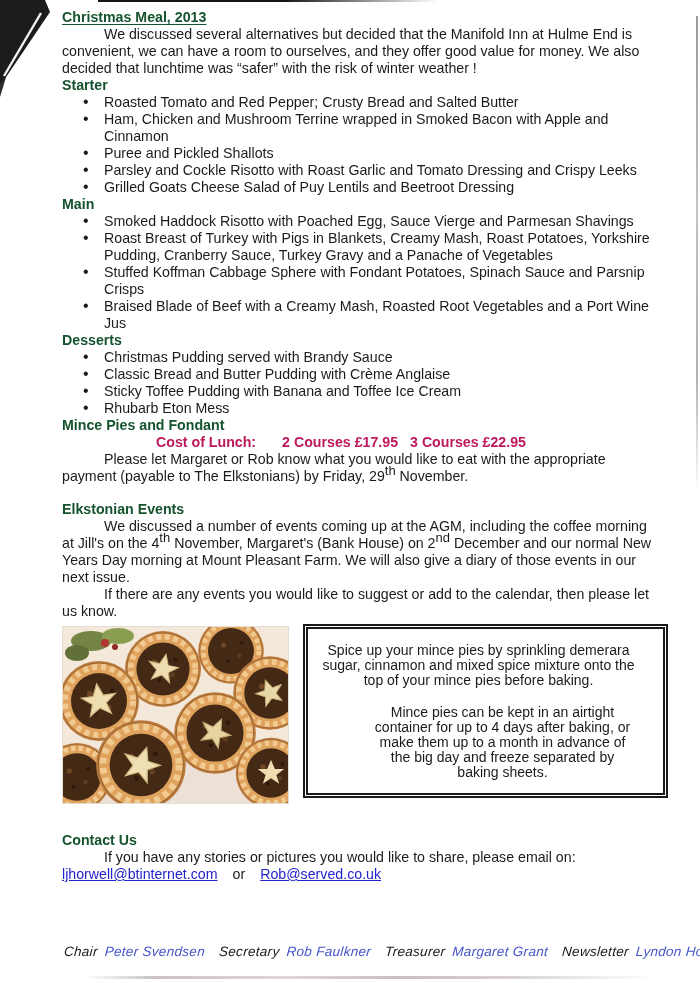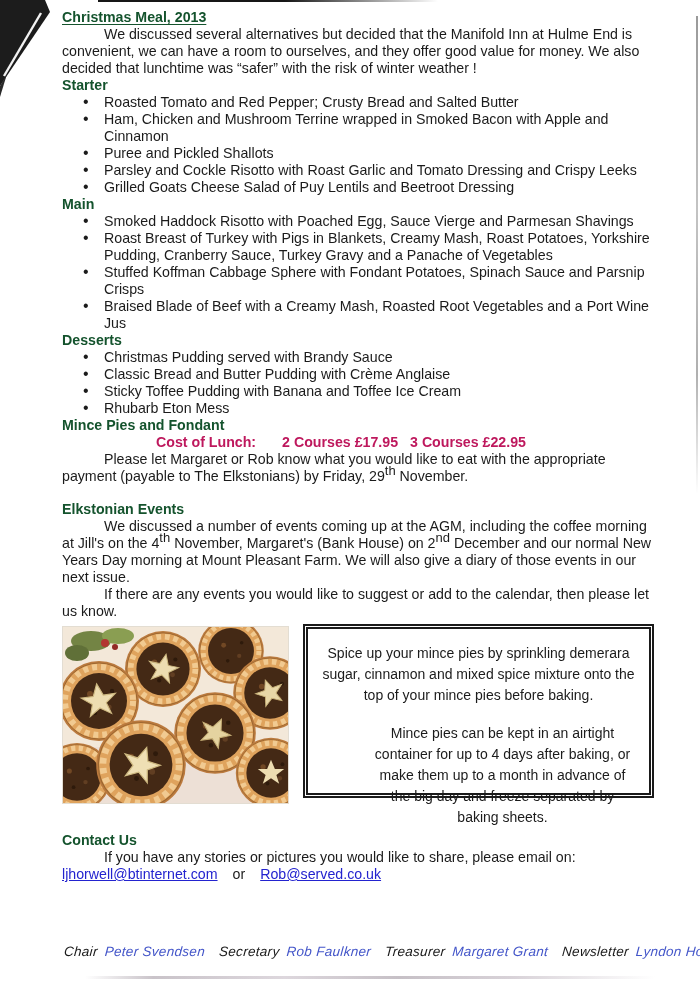--- a/index.html
+++ b/index.html
@@ -28,22 +28,22 @@
   li::before{content:"\2022";position:absolute;left:21px;top:-1px;font-size:16px;}
   sup{font-size:13px;line-height:0;vertical-align:super;}
   .cost-line{margin-left:94px;font-weight:bold;color:#be185d;}
   .cost-label{margin-right:26px;}
   .cost-opt2{margin-left:12px;}
   .gap{height:16px;}
   
   .figure-row{position:relative;height:186px;margin-top:4px;}
   .pies-photo{position:absolute;left:0;top:2px;width:225px;height:176px;border:1px solid #e3ddd2;}
   .tip-box{position:absolute;left:241px;top:0;width:313px;height:150px;
-    border:5px double #1a1a1a;padding:14px 14px 0 14px;text-align:center;
-    font-size:14px;line-height:21px;color:#1b1b1b;}
+    border:5px double #1a1a1a;padding:14px 28px 0 14px;text-align:center;
+    font-size:14px;line-height:15px;color:#1b1b1b;}
   .tip-box p + p{margin-top:17px;margin-left:48px;}
   
   .contact-heading{margin-top:22px;}
   .links-line a{color:#2323cf;text-decoration:underline;cursor:pointer;}
   .or-sep{margin:0 15px;}
   
   .footer{margin-top:60px;margin-left:2px;font-style:italic;font-size:13.5px;
     letter-spacing:.3px;white-space:nowrap;transform:skewX(-4deg);}
   .footer .role{color:#1a1a1a;margin-right:7px;}
   .footer .name{color:#4456c9;margin-right:14px;}

